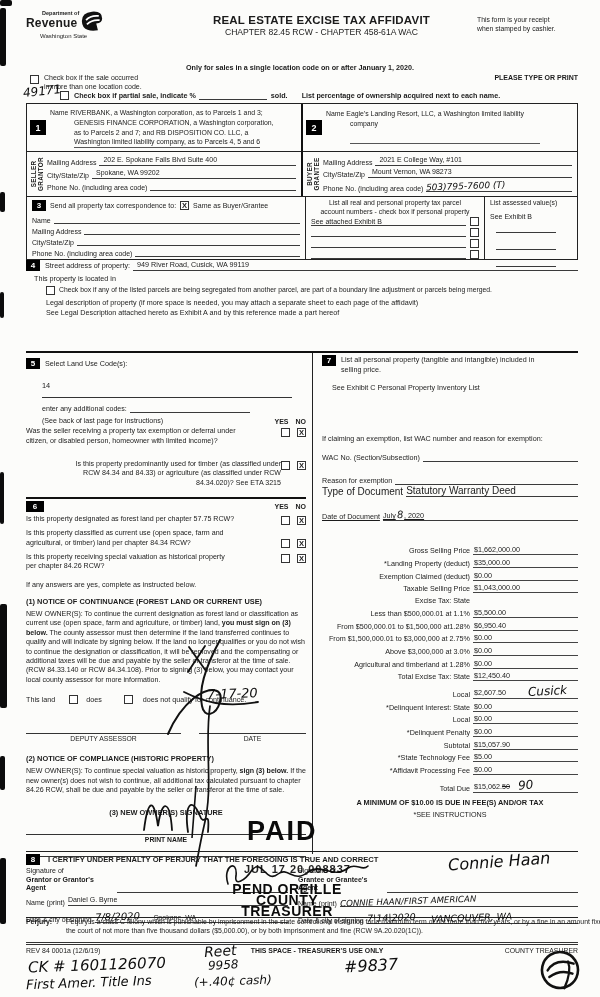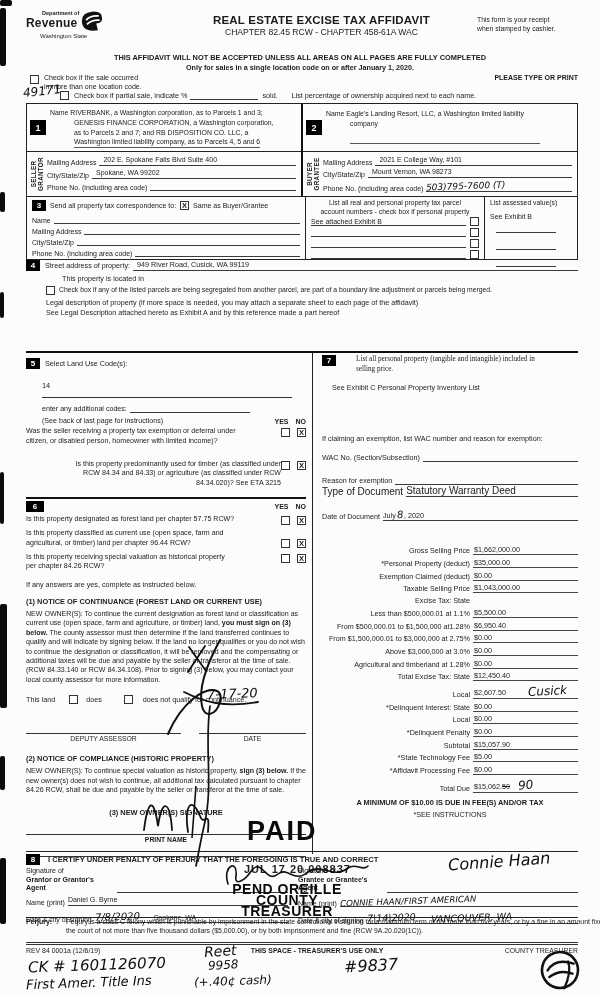--- a/index.html
+++ b/index.html
@@ -28,21 +28,21 @@
   .logo .l1{font-size:5.5px;font-weight:bold;margin-left:16px;}
   .logo .l2{font-size:12px;font-weight:bold;letter-spacing:.2px;}
   .logo .l3{font-size:6px;margin-left:14px;}
   .title-blk{flex:1;text-align:center;padding-top:4px;}
   .title-blk .t1{font-size:11.5px;font-weight:bold;letter-spacing:.2px;}
   .title-blk .t2{font-size:8.6px;margin-top:1px;}
   .receipt{width:112px;font-size:6.8px;line-height:8.6px;padding-top:6px;}
   .warn{top:53px;left:0;width:600px;text-align:center;font-size:7.4px;font-weight:bold;}
   .warn2{top:63px;left:0;width:600px;text-align:center;font-size:7.2px;font-weight:bold;}
   .locrow{top:74px;left:30px;right:22px;display:flex;font-size:7px;line-height:8.8px;}
-  .partial{top:90px;left:26px;right:22px;display:flex;align-items:flex-end;font-size:7.2px;font-weight:normal;}
+  .partial{top:90px;left:26px;right:22px;display:flex;align-items:flex-end;font-size:7.2px;font-weight:bold;}
   
   .parties{top:103px;left:26px;right:22px;height:92px;border:1px solid #222;display:flex;}
   .party{flex:1;display:flex;flex-direction:column;min-width:0;}
   .party.ls{border-right:2px solid #111;}
   .ptop{display:flex;height:47px;border-bottom:1px solid #222;align-items:center;}
   .pnumc{width:22px;display:flex;justify-content:center;flex:0 0 auto;}
   .pname{flex:1;font-size:6.9px;line-height:9.8px;padding:1px 4px 0 1px;min-width:0;}
   .pname .ind{padding-left:24px;}
   .pbot{flex:1;display:flex;}
   .pfields{flex:1;display:flex;flex-direction:column;justify-content:space-evenly;padding:1px 5px 2px 1px;font-size:7px;min-width:0;}
@@ -117,21 +117,20 @@
     <div class="title-blk">
       <div class="t1">REAL ESTATE EXCISE TAX AFFIDAVIT</div>
       <div class="t2">CHAPTER 82.45 RCW - CHAPTER 458-61A WAC</div>
     </div>
     <div class="receipt">
       <div>This form is your receipt</div>
       <div>when stamped by cashier.</div>
     </div>
   </div>
 
-  <div class="abs warn">THIS AFFIDAVIT WILL NOT BE ACCEPTED UNLESS ALL AREAS ON ALL PAGES ARE FULLY COMPLETED</div>
   <div class="abs warn2">Only for sales in a single location code on or after January 1, 2020.</div>
 
   <div class="abs locrow">
     <span class="cb" style="margin-right:5px;margin-top:1px;"></span>
     <span style="flex:1;">
       <span>Check box if the sale occurred</span><br>
       <span>in more than one location code.</span>
     </span>
     <span class="b" style="font-size:7px;">PLEASE TYPE OR PRINT</span>
   </div>
@@ -267,21 +266,21 @@
       <div class="avline" style="margin-top:6px;"></div>
     </div>
   </div>
 
   <div class="abs sec4">
     <div class="row">
       <span class="numbox">4</span>
       <span style="margin-left:5px;">Street address of property:</span>
       <span class="fill"><span class="ulv" style="border:none;">949 River Road, Cusick, WA 99119</span></span>
     </div>
-    <div style="margin-top:3px;margin-left:36px;">This property is located in</div>
+    <div style="margin-top:3px;margin-left:8px;">This property is located in</div>
     <div class="row" style="margin-top:2px;margin-left:20px;align-items:center;">
       <span class="cb" style="margin-right:4px;"></span>
       <span class="xs" style="white-space:nowrap;">Check box if any of the listed parcels are being segregated from another parcel, are part of a boundary line adjustment or parcels being merged.</span>
     </div>
     <div style="margin-top:3px;margin-left:20px;">Legal description of property (if more space is needed, you may attach a separate sheet to each page of the affidavit)</div>
     <div style="margin-left:20px;">See Legal Description attached hereto as Exhibit A and by this reference made a part hereof</div>
   </div>
 
   <div class="abs cols">
 
@@ -344,21 +343,21 @@
         <div class="qcbs">
             <span class="cb"></span>
             <span class="cb">
               <span>X</span>
             </span>
           </div>
       </div>
       <div class="qrow" style="margin-top:4px;">
         <div class="qtxt">
             <div>Is this property classified as current use (open space, farm and</div>
-            <div>agricultural, or timber) land per chapter 96.44 RCW?</div>
+            <div>agricultural, or timber) land per chapter 84.34 RCW?</div>
           </div>
         <div class="qcbs" style="align-items:flex-end;padding-bottom:1px;align-self:flex-end;">
             <span class="cb"></span>
             <span class="cb">
               <span>X</span>
             </span>
           </div>
       </div>
       <div class="qrow" style="margin-top:4px;">
         <div class="qtxt">
@@ -394,51 +393,51 @@
 
       <div class="b ctr" style="font-size:7.4px;margin-top:13px;">(3) NEW OWNER(S) SIGNATURE</div>
       <div style="border-bottom:1px solid #333;margin-top:17px;"></div>
       <div class="b ctr" style="font-size:6.8px;margin-top:1px;">PRINT NAME</div>
       <div style="border-bottom:1px solid #333;margin-top:13px;"></div>
     </div>
 
     <div class="rcol">
       <div style="display:flex;">
         <span class="numbox">7</span>
-        <div class="sm" style="margin-left:20px;font-family:Liberation Serif, serif;">
+        <div class="sm" style="margin-left:5px;">
           <div>List all personal property (tangible and intangible) included in</div>
             <div>selling price.</div>
         </div>
       </div>
       <div class="sm" style="margin:9px 0 0 10px;">See Exhibit C Personal Property Inventory List</div>
       <div class="sm" style="margin-top:41px;">If claiming an exemption, list WAC number and reason for exemption:</div>
       <div class="row" style="margin-top:9px;font-size:7.2px;">
         <span>WAC No. (Section/Subsection)</span>
         <span class="fill"></span>
       </div>
       <div class="row" style="margin-top:13px;font-size:7.2px;">
         <span>Reason for exemption</span>
         <span class="fill"></span>
       </div>
       <div class="row" style="font-size:10px;">
         <span>Type of Document</span>
         <span class="fill"><span>Statutory Warranty Deed</span></span>
       </div>
-      <div class="row" style="margin-top:12px;font-size:7.2px;">
+      <div class="row" style="margin-top:12px;font-size:7.2px;text-decoration:underline;">
         <span>Date of Document</span>
         <span class="fill"><span>July</span><span class="hw" style="font-size:10px;display:inline-block;transform:rotate(-4deg);margin:0 1px;">8</span><span>, 2020</span></span>
       </div>
 
       <div style="margin-top:24px;">
         <div class="taxrow">
             <span class="tl">Gross Selling Price</span>
             <span class="tv">$1,662,000.00</span>
           </div>
         <div class="taxrow">
-            <span class="tl">*Personal Property (deduct)</span>
+            <span class="tl">*Landing Property (deduct)</span>
             <span class="tv">$35,000.00</span>
           </div>
         <div class="taxrow">
             <span class="tl">Exemption Claimed (deduct)</span>
             <span class="tv">$0.00</span>
           </div>
         <div class="taxrow">
             <span class="tl">Taxable Selling Price</span>
             <span class="tv">$1,043,000.00</span>
           </div>

